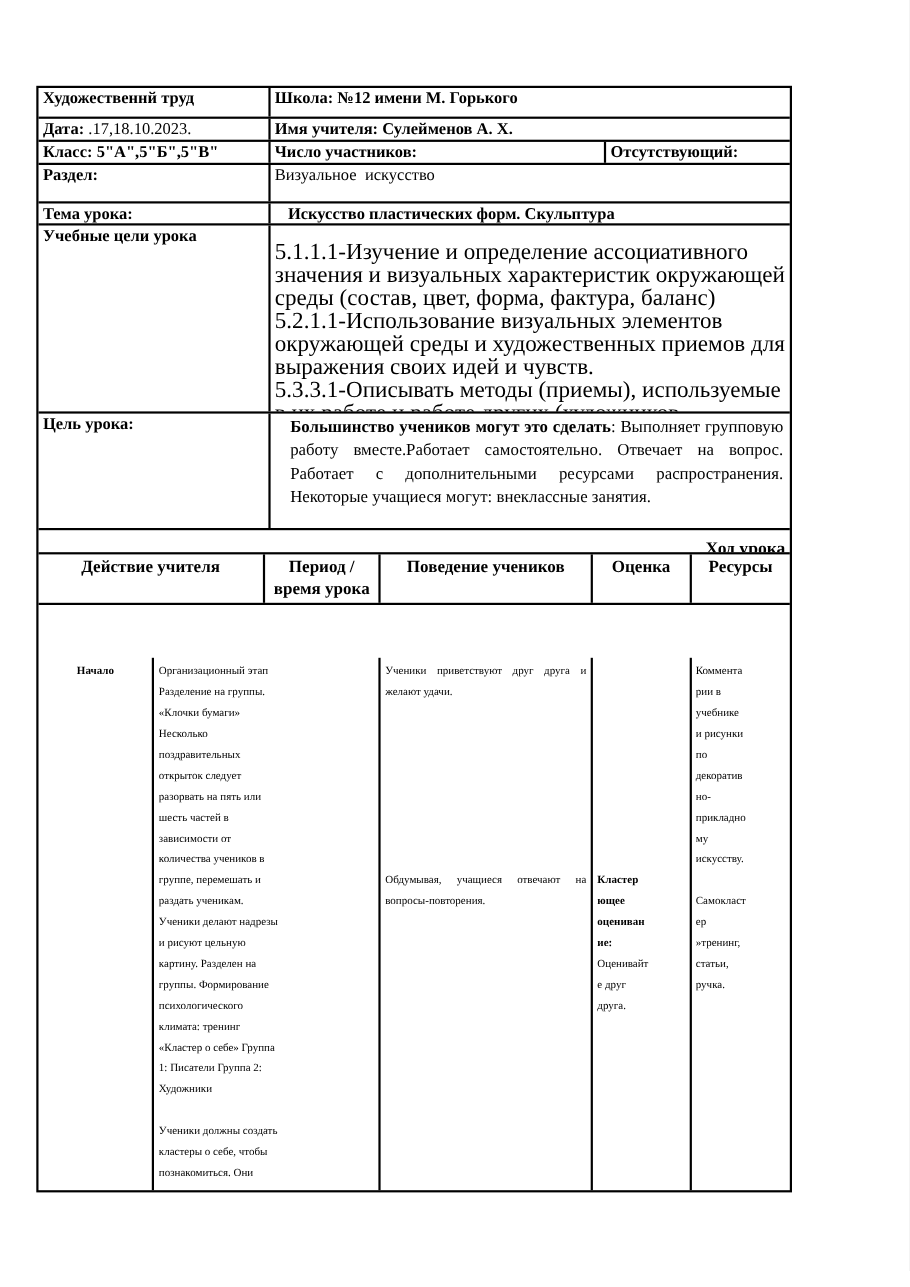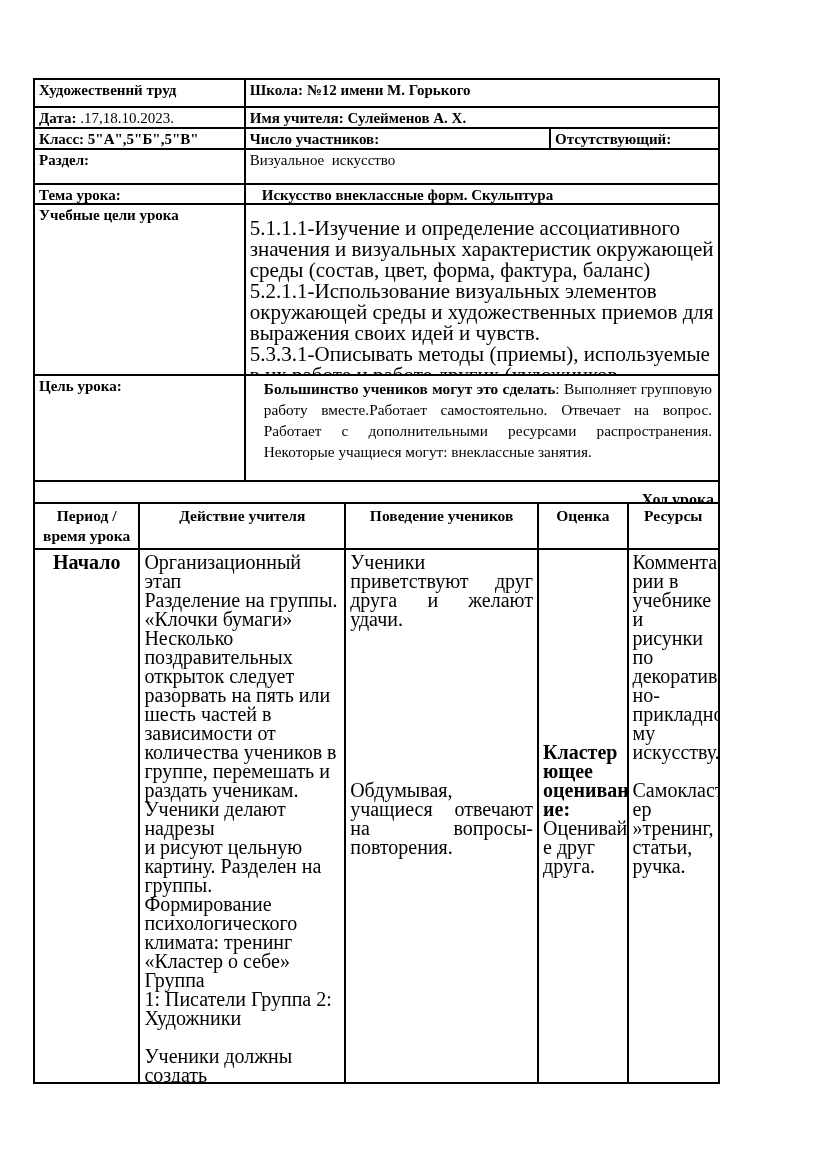--- a/index.html
+++ b/index.html
@@ -43,21 +43,21 @@
     text-align:justify;
     padding:2px 6px 1px 18px;
   }
   .titlerow{height:22px;}
   .titlerow .c{width:100%;text-align:right;font-weight:bold;font-size:16px;margin-top:8px;}
 
   
   .hdr{height:46px;}
   .hdr .c{text-align:center;font-weight:bold;font-size:15.5px;line-height:20px;padding-top:2px;}
   .bodyrow{height:532px;}
-  .bodyrow .c{padding-top:3px;font-size:20px;line-height:19px;}
+  .bodyrow .c{padding-top:3px;font-size:10px;line-height:19px;margin-top:48px;}
   .w106{width:106px}.w207{width:207px}.w194{width:194px}.w90{width:90px}
 
   .period-cell{text-align:center;font-weight:bold;}
   .students-cell p{margin:0;text-align:justify;}
   .students-p2{margin-top:152px !important;}
   .assess-block{margin-top:190px;}
   .assess-bold{font-weight:bold;white-space:pre-line;}
   .assess-rest{white-space:pre-line;}
   .topic-content{padding-left:16px;font-weight:bold;}
   .section-content{white-space:pre;}
@@ -88,21 +88,21 @@
       <div class="c w168 b">Отсутствующий:</div>
     </div>
 
     <div class="r h35">
       <div class="c w212 label-cell">Раздел:</div>
       <div class="c w475 section-content">Визуальное  искусство</div>
     </div>
 
     <div class="r h22">
       <div class="c w212 label-cell">Тема урока:</div>
-      <div class="c w475 topic-content">Искусство внеклассные форм. Скульптура</div>
+      <div class="c w475 topic-content">Искусство пластических форм. Скульптура</div>
     </div>
 
     <div class="r objectives">
       <div class="c w212 label-cell">Учебные цели урока</div>
       <div class="c w475 content pre">5.1.1.1-Изучение и определение ассоциативного значения и визуальных характеристик окружающей среды (состав, цвет, форма, фактура, баланс)
 5.2.1.1-Использование визуальных элементов окружающей среды и художественных приемов для выражения своих идей и чувств.
 5.3.3.1-Описывать методы (приемы), используемые в их работе и работе других (художников, мастеров, дизайнеров), используя предметную терминологию.</div>
     </div>
 
     <div class="r goalrow">
@@ -110,22 +110,22 @@
       <div class="c w475 goal-content">
         <span class="b">Большинство учеников могут это сделать</span><span>: Выполняет групповую работу вместе.Работает самостоятельно. Отвечает на вопрос. Работает с дополнительными ресурсами распространения. Некоторые учащиеся могут: внеклассные занятия.</span>
       </div>
     </div>
 
     <div class="r titlerow">
       <div class="c">Ход урока</div>
     </div>
 
     <div class="r hdr">
+      <div class="c w207">Действие учителя</div>
       <div class="c w106">Период / время урока</div>
-      <div class="c w207">Действие учителя</div>
       <div class="c w194">Поведение учеников</div>
       <div class="c w90">Оценка</div>
       <div class="c w90">Ресурсы</div>
     </div>
 
     <div class="r bodyrow">
       <div class="c w106 period-cell">Начало</div>
       <div class="c w207 pre">Организационный этап
 Разделение на группы.
 «Клочки бумаги»

